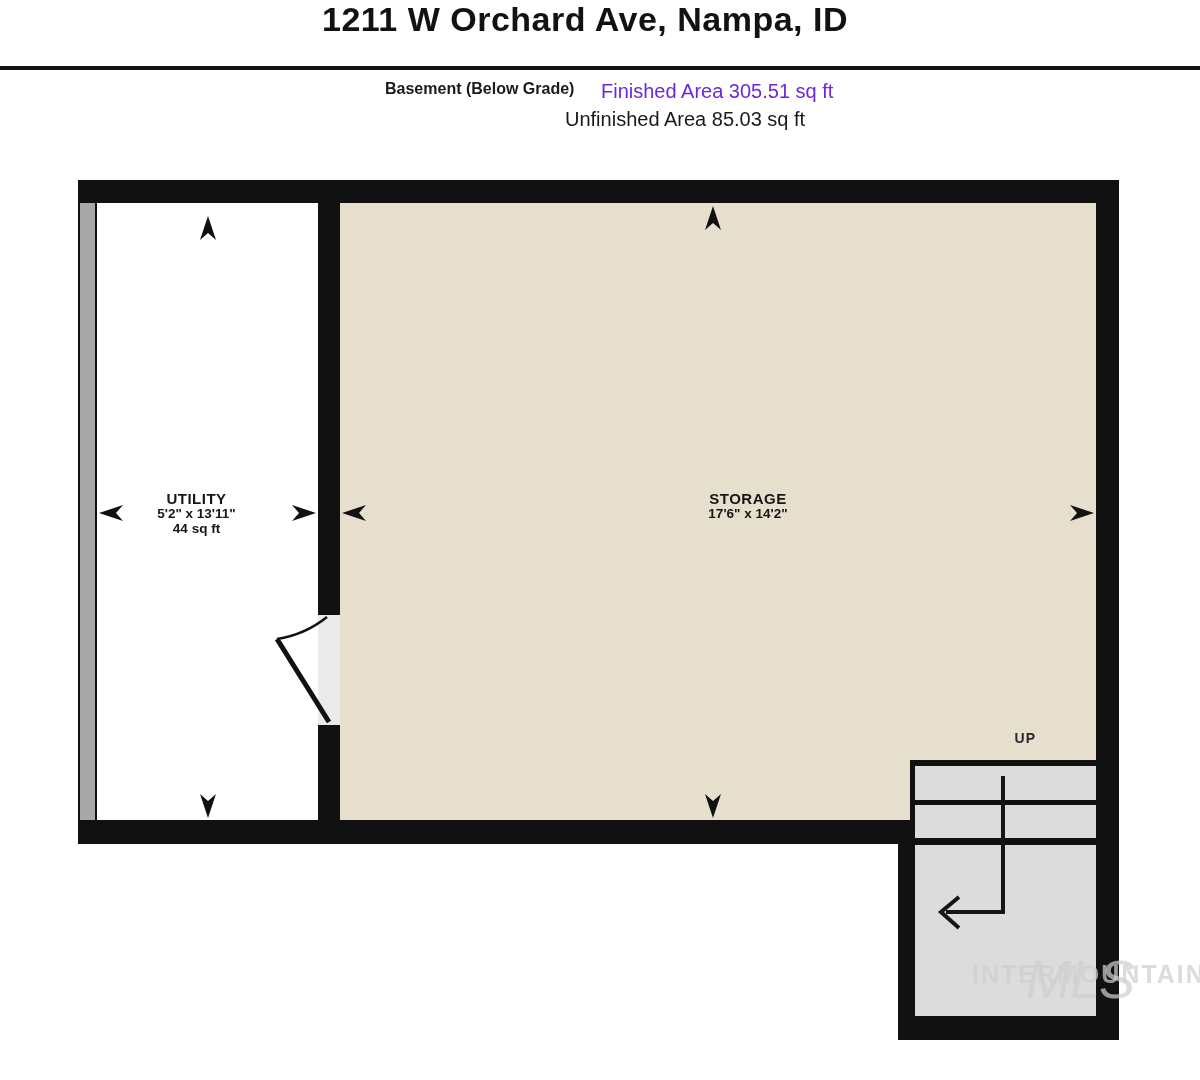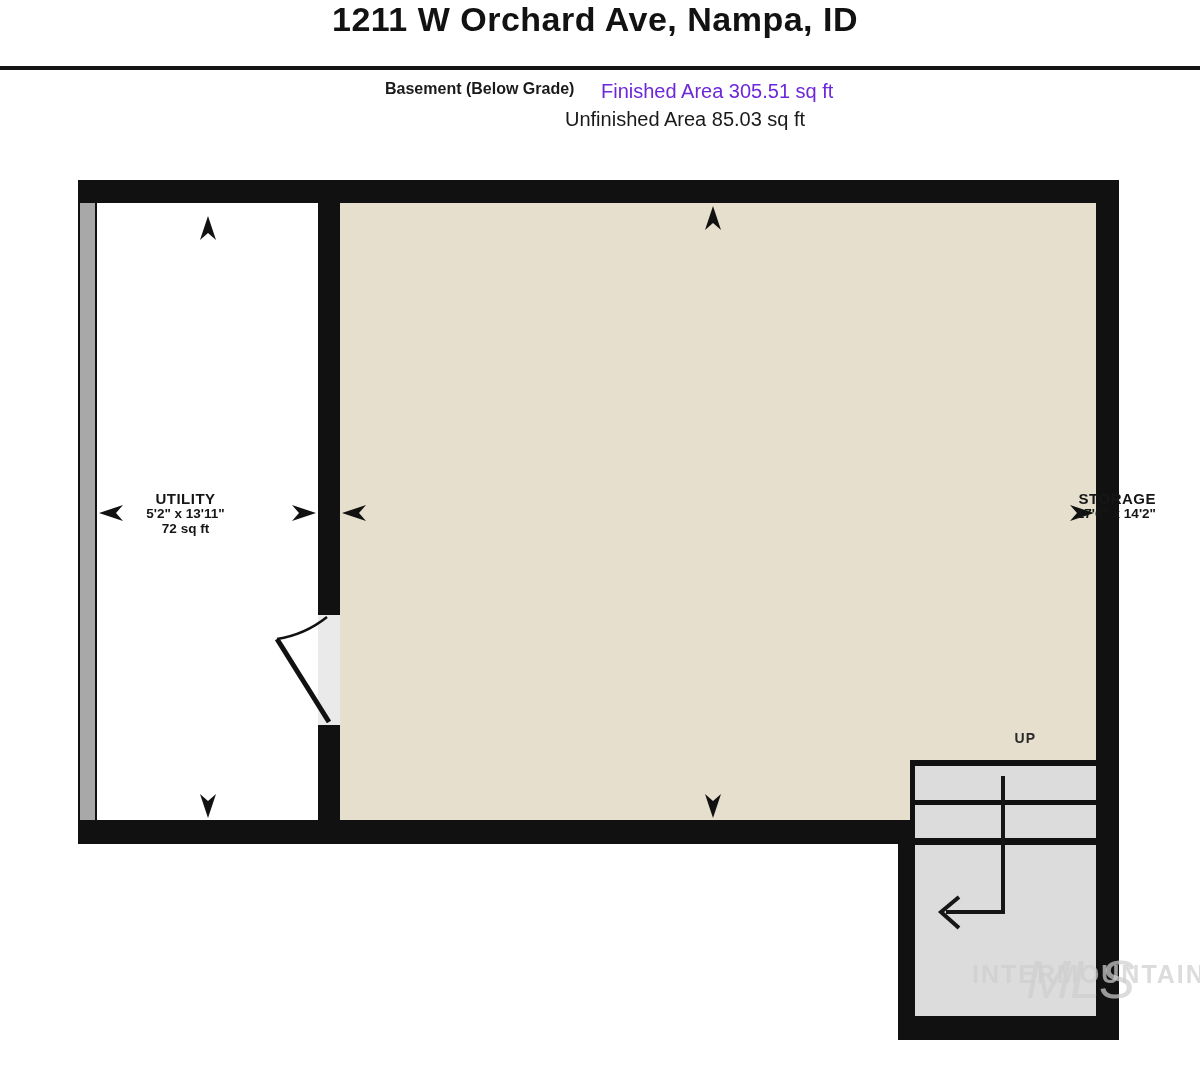--- a/index.html
+++ b/index.html
@@ -6,21 +6,21 @@
   html,body { width:1200px; height:1080px; }
   body {
     position:relative; overflow:hidden; background:#fff;
     font-family:"Liberation Sans", sans-serif; color:#161616;
   }
   .abs { position:absolute; }
 
   
   .title {
     left:0; top:14; width:1170px; text-align:center;
-    font-size:34px; font-weight:bold; letter-spacing:0.5px; color:#121212;margin-left:10px;
+    font-size:34px; font-weight:bold; letter-spacing:0.5px; color:#121212;
   }
   .divider { left:0; top:66px; width:1200px; height:4px; background:#151515; }
   .floor-label { left:385px; top:80px; font-size:16px; font-weight:bold; color:#1a1a1a; }
   .area-line1  { left:601px; top:80px; font-size:20px; color:#6d28d9; }
   .area-line2  { left:565px; top:108px; font-size:20px; color:#1a1a1a; }
 
   
   .plan-outer      { left:78px;  top:180px; width:1041px; height:664px; background:var(--wall,#111); z-index:1; }
   .foundation-strip{ left:80px;  top:203px; width:15px;  height:617px; background:var(--foundation-strip,#a8a8a8); z-index:2; }
   .utility-room    { left:97px;  top:203px; width:221px; height:617px; background:var(--unfinished-room-fill,#fff); z-index:2; }
@@ -31,22 +31,22 @@
   .stairs-landing  { left:915px; top:845px; width:181px; height:171px; background:var(--stair-fill,#dcdcdc); z-index:4; }
   .stairs-upper    { left:910px; top:760px; width:186px; height:85px;  background:var(--wall,#111); z-index:4; }
   .tread           { position:absolute; left:5px; width:181px; background:var(--stair-fill,#dcdcdc); }
   .tread-1 { top:6px;  height:34px; }
   .tread-2 { top:45px; height:33px; }
 
   
   .room-label { text-align:center; z-index:6; line-height:15px; color:#161616; font-weight:bold; }
   .room-label .room-name { font-size:15px; letter-spacing:0.5px; }
   .room-label .room-dims, .room-label .room-area { font-size:13.5px; }
-  .utility-label { left:85px;  top:491px; width:201px;text-align:center; }
-  .storage-label { left:340px; top:491px; width:816px;text-align:right; }
+  .utility-label { left:96px;  top:491px; width:201px;text-align:center; }
+  .storage-label { left:340px; top:491px; width:816px; }
   .up-label { left:968px; top:730px; width:68px; text-align:right;
               font-size:14px; font-weight:bold; letter-spacing:1px; color:#2a2a2a; z-index:6; }
 
   
   .overlay { left:0; top:0; z-index:5; pointer-events:none; }
 
   
   .watermark { z-index:10; color:rgba(206,206,206,0.72); white-space:nowrap; }
   .wm-line1 { left:972px;  top:960px; font-size:25px; font-weight:bold; letter-spacing:2px; }
   .wm-line2 { left:1026px; top:948px; font-size:54px; font-weight:400; font-style:italic; letter-spacing:-1px; }
@@ -69,21 +69,21 @@
 <div class="abs stairwell-lower"></div>
 <div class="abs stairs-landing"></div>
 <div class="abs stairs-upper">
   <div class="tread tread-1"></div>
   <div class="tread tread-2"></div>
 </div>
 
 <div class="abs room-label utility-label">
   <div class="room-name">UTILITY</div>
   <div class="room-dims">5'2" x 13'11"</div>
-  <div class="room-area">72 sq ft</div>
+  <div class="room-area">44 sq ft</div>
 </div>
 <div class="abs room-label storage-label">
   <div class="room-name">STORAGE</div>
   <div class="room-dims">17'6" x 14'2"</div>
 </div>
 <div class="abs up-label">UP</div>
 
 <svg class="abs overlay" width="1200" height="1080" viewBox="0 0 1200 1080">
 
   <polygon fill="#111" points="208,216 216,240 208,233 200,240"></polygon>

